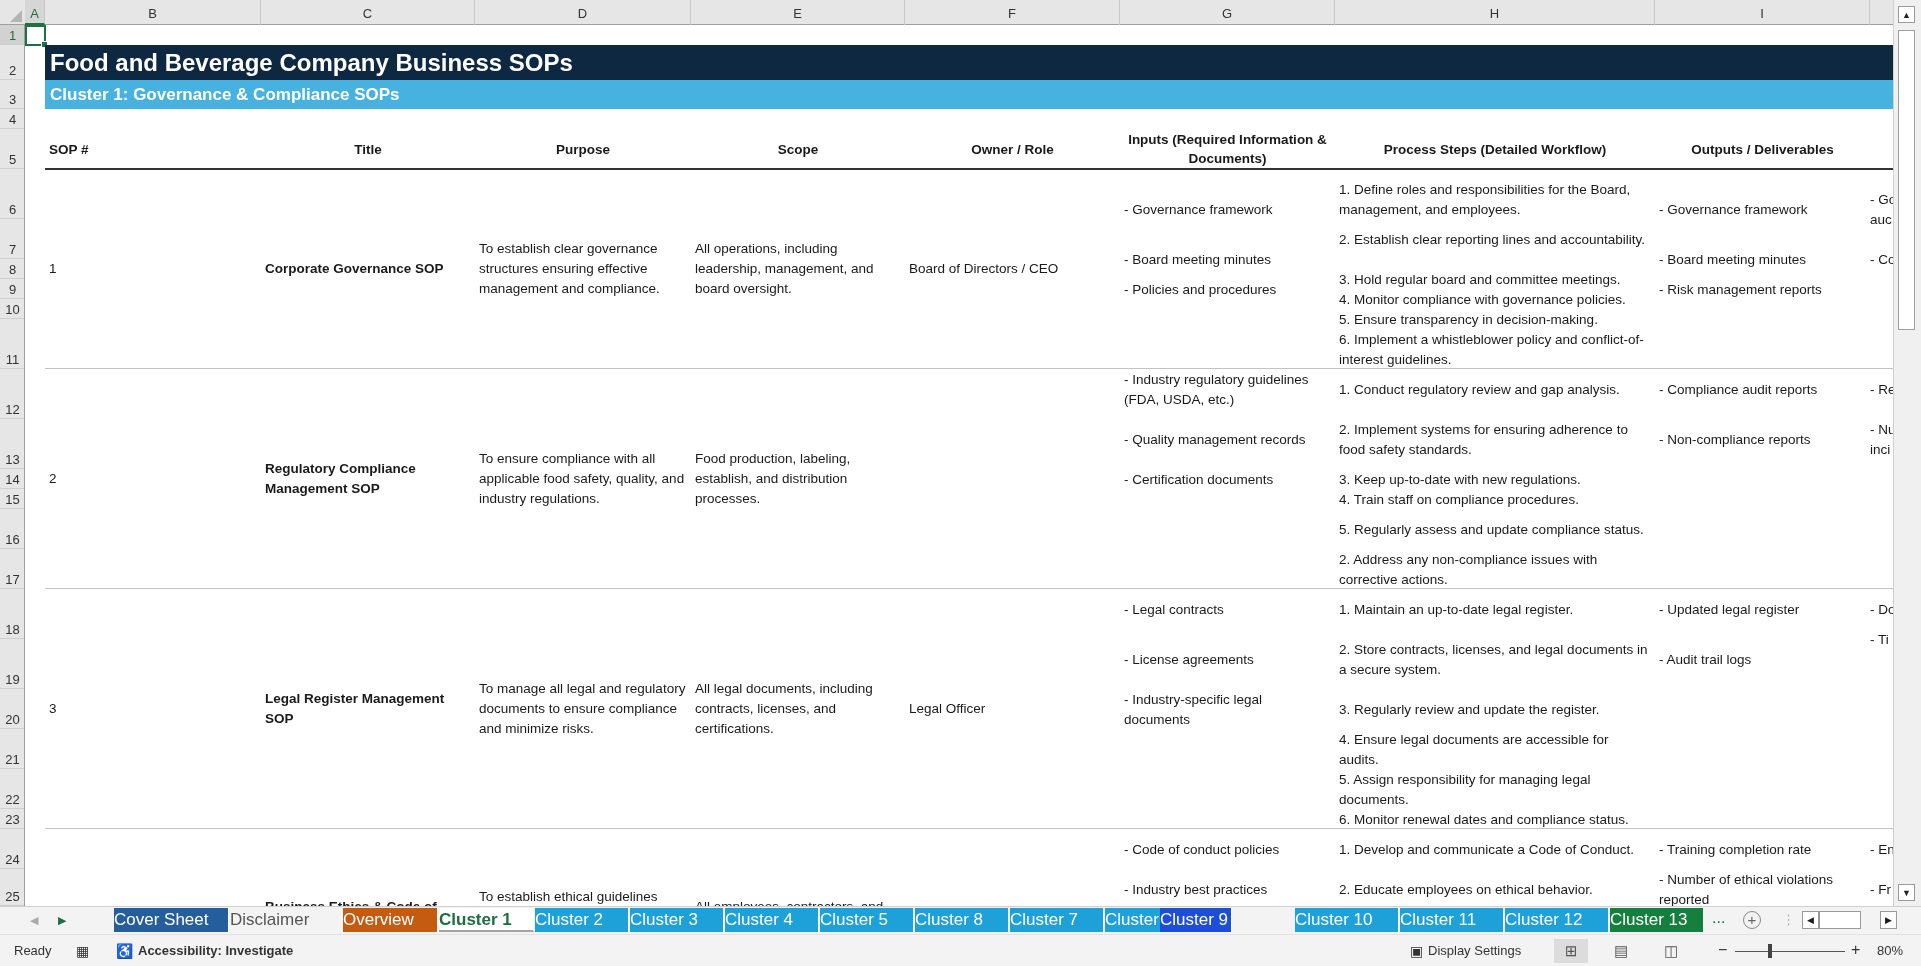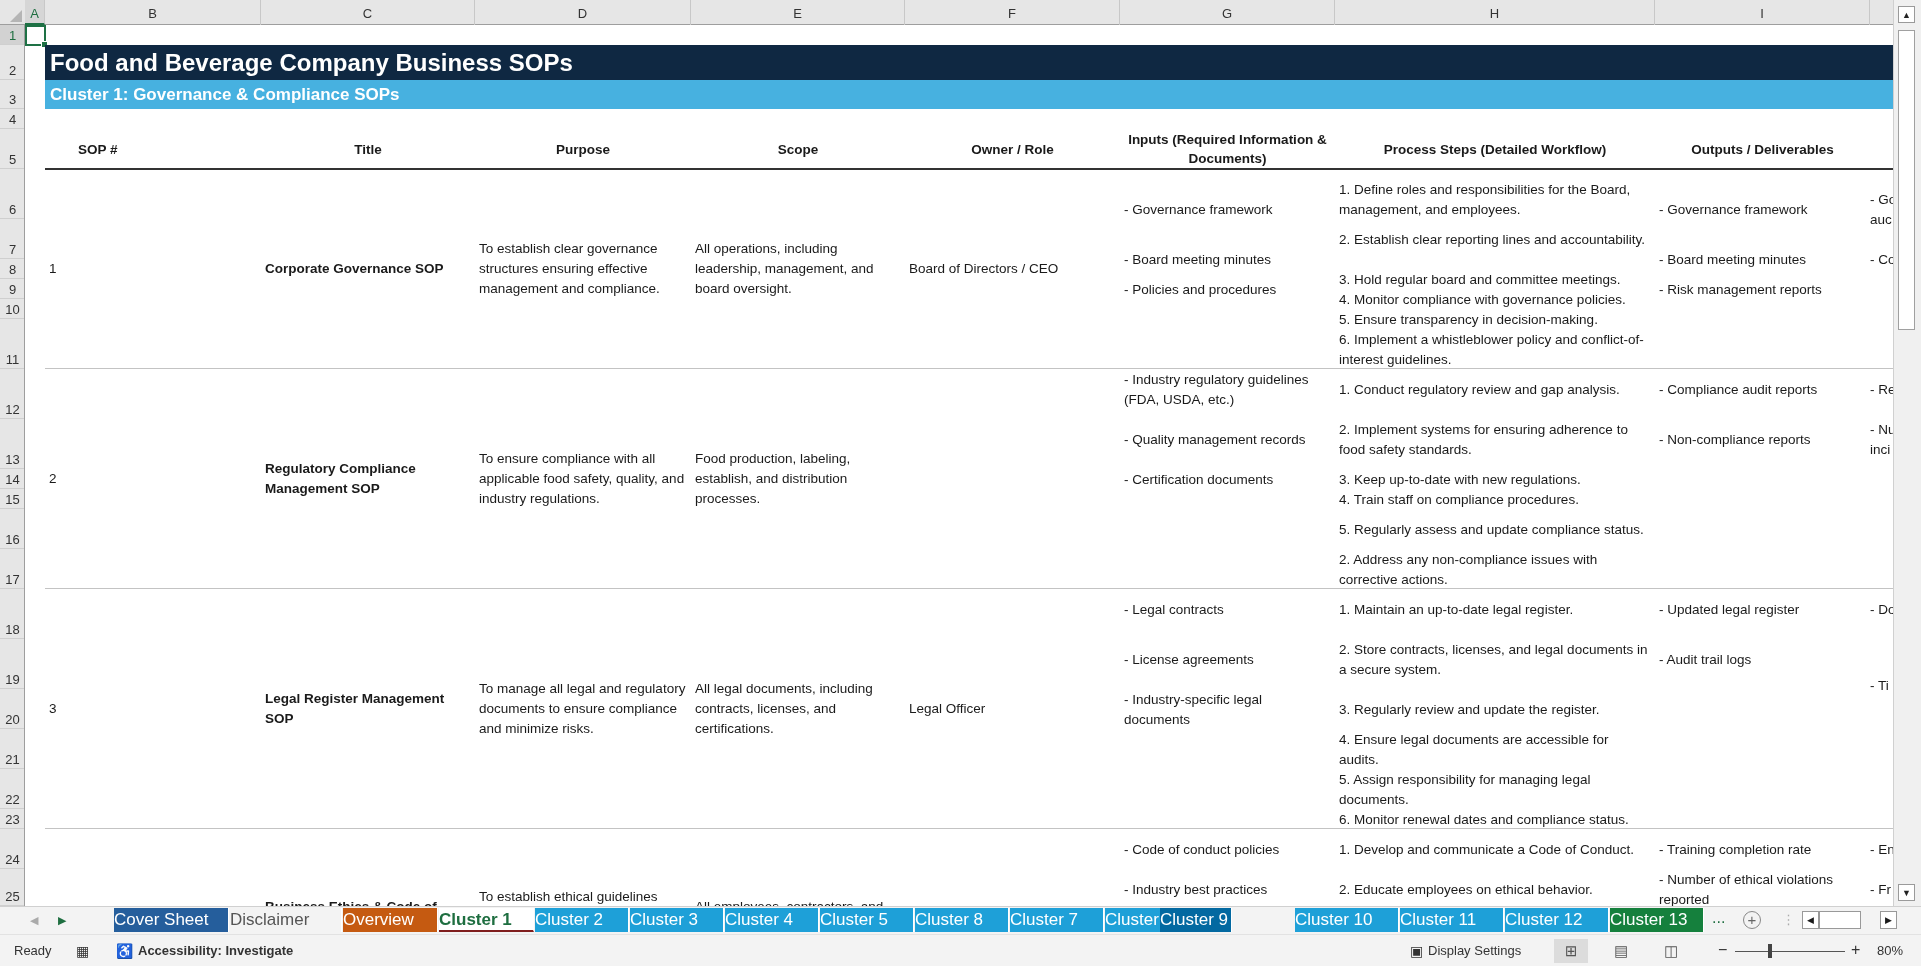--- a/index.html
+++ b/index.html
@@ -19,38 +19,38 @@
   .rowh { position: absolute; left: 0; width: 25px; font-size: 13px; color: #333; text-align: center; border-bottom: 1px solid #cfcfcf; display: flex; align-items: flex-end; justify-content: center; padding-bottom: 1px; }
   .rowh.sel { background: #d2d2d2; color: #1e6e40; }
 
   
   .grid { position: absolute; top: 25px; left: 25px; width: 1868px; height: 881px; overflow: hidden; background: #fff; }
   .selcell { position: absolute; left: 0; top: 0; width: 21px; height: 21px; border: 2px solid #1e7145; }
   .selcell::after { content: ""; position: absolute; right: -4px; bottom: -4px; width: 5px; height: 5px; background: #1e7145; border: 1px solid #fff; }
   .banner1 { position: absolute; left: 20px; top: 20px; width: 1848px; height: 35px; background: #0f2842; color: #fff; font-weight: bold; font-size: 24px; line-height: 35px; padding-left: 5px; }
   .banner2 { position: absolute; left: 20px; top: 55px; width: 1848px; height: 29px; background: #47b1e0; color: #fff; font-weight: bold; font-size: 17px; line-height: 29px; padding-left: 5px; }
   .th { position: absolute; top: 104px; height: 40px; font-weight: bold; font-size: 13.5px; display: flex; align-items: center; justify-content: center; text-align: center; line-height: 19px; }
-  .th.left { justify-content: flex-start; padding-left: 4px; margin-left: 29px; }
+  .th.left { justify-content: flex-start; padding-left: 4px; }
   .hline { position: absolute; left: 20px; width: 1848px; height: 1px; background: #c3c3c3; }
   .hline.dark { background: #333; height: 2px; }
   .cell { position: absolute; font-size: 13.5px; line-height: 20px; padding: 0 4px; color: #1a1a1a; }
   .cell.bold { font-weight: bold; }
   .vcenter { display: flex; align-items: center; }
 
   
   .vscroll { position: absolute; left: 1893px; top: 0; width: 28px; height: 906px; background: #f0f0f0; border-left: 1px solid #d0d0d0; }
   .vscroll .arr { position: absolute; left: 4px; width: 17px; height: 17px; border: 1px solid #9a9a9a; background: #fff; font-size: 9px; text-align: center; line-height: 16px; color: #222; }
   .vscroll .thumb { position: absolute; left: 4px; top: 30px; width: 17px; height: 300px; background: #fff; border: 1px solid #a0a0a0; }
 
   
   .tabbar { position: absolute; left: 0; top: 906px; width: 1921px; height: 28px; background: #f3f3f3; border-top: 1px solid #d0d0d0; }
   .navarr { position: absolute; top: 7px; font-size: 11px; color: #aaa; }
   .navarr.active { color: #1e6e40; }
   .tab { position: absolute; top: 1px; height: 24px; line-height: 24px; text-align: left; font-size: 17px; color: #fff; border-right: 1px solid #fff; }
-  .tab.active { background: #fff !important; color: #1e6e40 !important; font-weight: bold; border-bottom: 2px solid #7f1d1d; }
+  .tab.active { background: #fff !important; color: #1e6e40 !important; font-weight: bold; border-bottom: 2px solid #a3a3a3; }
   .tabdots { position: absolute; top: 2px; font-size: 16px; color: #1e6e40; }
   .addsheet { position: absolute; top: 4px; width: 18px; height: 18px; border: 1px solid #888; border-radius: 50%; text-align: center; line-height: 16px; font-size: 15px; color: #666; }
   .hsplit { position: absolute; top: 5px; font-size: 13px; color: #aaa; }
   .hscroll { position: absolute; top: 4px; height: 18px; border: 1px solid #999; background: #fff; }
   .hsarr { position: absolute; top: 4px; width: 17px; height: 18px; border: 1px solid #999; background: #fff; font-size: 9px; line-height: 16px; text-align: center; }
 
   
   .status { position: absolute; left: 0; top: 934px; width: 1921px; height: 32px; background: #f3f3f3; border-top: 1px solid #e2e2e2; font-size: 13px; color: #333; }
   .status .item { position: absolute; top: 8px; }
   .zoomtrack { position: absolute; top: 16px; height: 1px; background: #555; }
@@ -171,21 +171,21 @@
     <div class="cell" style="left:1095px;top:665px;width:215px">- Industry-specific legal documents</div>
     <div class="cell" style="left:1310px;top:575px;width:320px">1. Maintain an up-to-date legal register.</div>
     <div class="cell" style="left:1310px;top:615px;width:320px">2. Store contracts, licenses, and legal documents in a secure system.</div>
     <div class="cell" style="left:1310px;top:675px;width:320px">3. Regularly review and update the register.</div>
     <div class="cell" style="left:1310px;top:705px;width:320px">4. Ensure legal documents are accessible for audits.</div>
     <div class="cell" style="left:1310px;top:745px;width:320px">5. Assign responsibility for managing legal documents.</div>
     <div class="cell" style="left:1310px;top:785px;width:320px">6. Monitor renewal dates and compliance status.</div>
     <div class="cell" style="left:1630px;top:575px;width:215px">- Updated legal register</div>
     <div class="cell" style="left:1630px;top:625px;width:215px">- Audit trail logs</div>
     <div class="cell" style="left:1845px;top:575px;width:40px;padding:0">- Do</div>
-    <div class="cell" style="left:1845px;top:651px;width:40px;padding:0">- Ti</div>
+    <div class="cell" style="left:1845px;top:605px;width:40px;padding:0">- Ti</div>
     <div class="hline" style="top:803px"></div>
 
     <div class="cell bold" style="left:236px;top:872px;width:214px">Business Ethics &amp; Code of</div>
     <div class="cell" style="left:450px;top:862px;width:216px">To establish ethical guidelines</div>
     <div class="cell" style="left:666px;top:872px;width:214px">All employees, contractors, and</div>
     <div class="cell" style="left:1095px;top:815px;width:215px">- Code of conduct policies</div>
     <div class="cell" style="left:1095px;top:855px;width:215px">- Industry best practices</div>
     <div class="cell" style="left:1310px;top:815px;width:320px">1. Develop and communicate a Code of Conduct.</div>
     <div class="cell" style="left:1310px;top:855px;width:320px">2. Educate employees on ethical behavior.</div>
     <div class="cell" style="left:1630px;top:815px;width:215px">- Training completion rate</div>
@@ -207,21 +207,21 @@
     <div class="tab" style="left:230px;width:112px;background:#f3f3f3;color:#555">Disclaimer</div>
     <div class="tab" style="left:343px;width:95px;background:#c55a11">Overview</div>
     <div class="tab active" style="left:439px;width:95px">Cluster 1</div>
     <div class="tab" style="left:535px;width:94px;background:#1ea0d8">Cluster 2</div>
     <div class="tab" style="left:630px;width:94px;background:#1ea0d8">Cluster 3</div>
     <div class="tab" style="left:725px;width:94px;background:#1ea0d8">Cluster 4</div>
     <div class="tab" style="left:820px;width:94px;background:#1ea0d8">Cluster 5</div>
     <div class="tab" style="left:915px;width:94px;background:#1ea0d8">Cluster 8</div>
     <div class="tab" style="left:1010px;width:94px;background:#1ea0d8">Cluster 7</div>
     <div class="tab" style="left:1105px;width:94px;background:#1ea0d8">Cluster 8</div>
-    <div class="tab" style="left:1160px;width:72px;background:#0369a1">Cluster 9</div>
+    <div class="tab" style="left:1160px;width:72px;background:#1d4ed8">Cluster 9</div>
     <div class="tab" style="left:1295px;width:104px;background:#1ea0d8">Cluster 10</div>
     <div class="tab" style="left:1400px;width:104px;background:#1ea0d8">Cluster 11</div>
     <div class="tab" style="left:1505px;width:104px;background:#1ea0d8">Cluster 12</div>
     <div class="tab" style="left:1610px;width:94px;background:#15803d">Cluster 13</div>
     <span class="tabdots" style="left:1712px">...</span>
     <span class="addsheet" style="left:1743px">+</span>
     <span class="hsplit" style="left:1782px">⋮</span>
     <div class="hsarr" style="left:1802px">◀</div>
     <div class="hscroll" style="left:1819px;width:42px"></div>
     <div class="hsarr" style="left:1880px">▶</div>

